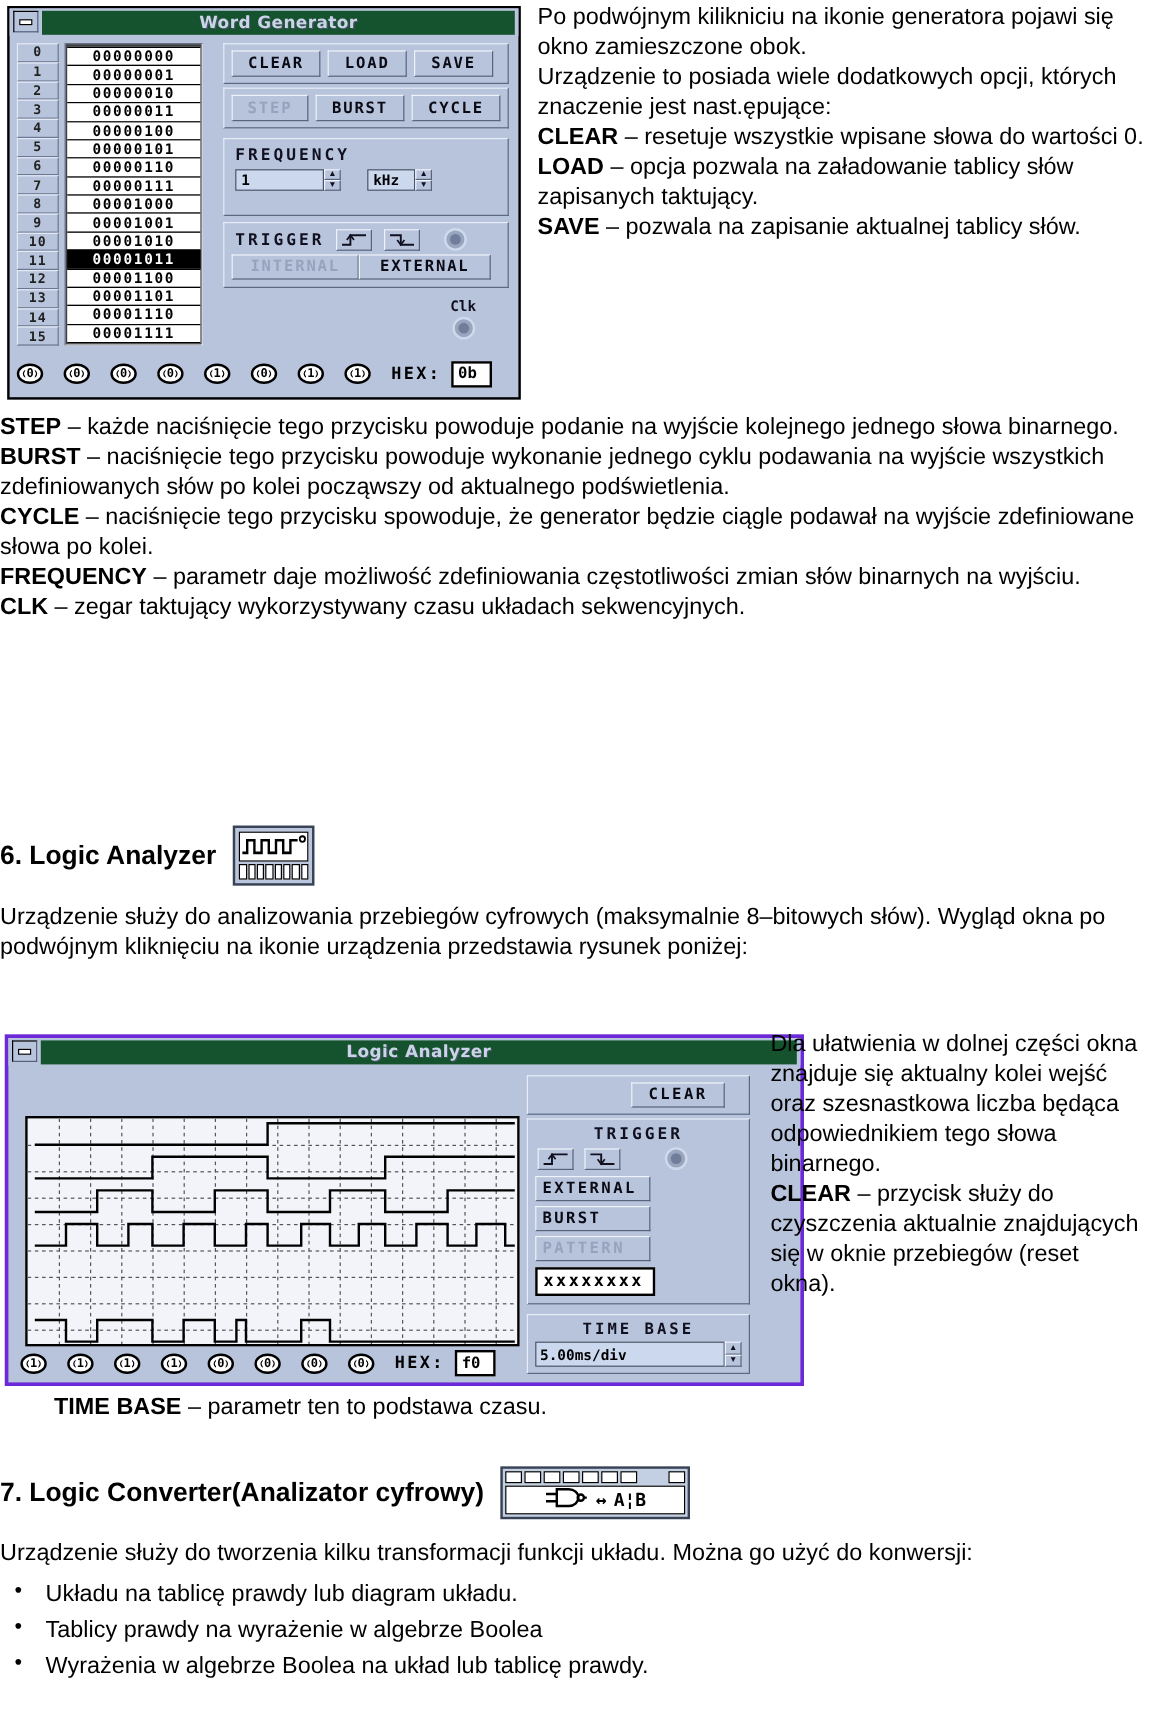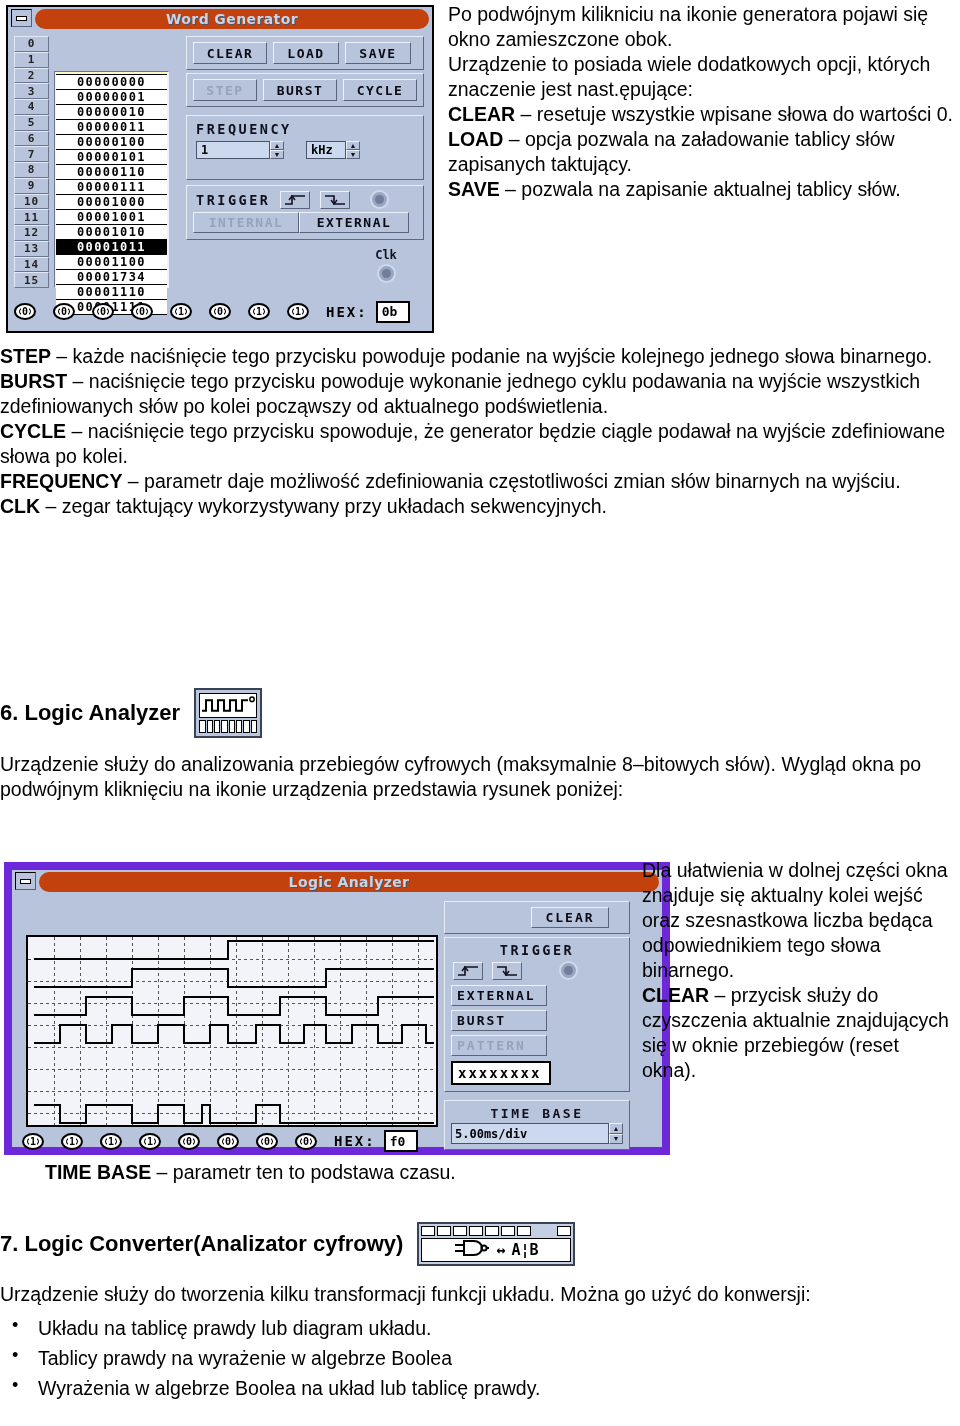--- a/index.html
+++ b/index.html
@@ -33,44 +33,43 @@
   }
   .tb-btn {
     width: 21px; height: 18px; background: #b8c4dc;
     border: 1px solid #000;
     border-right-color: #55607a; border-bottom-color: #55607a;
     display: flex; align-items: center; justify-content: center;
     margin-right: 3px;
   }
   .tb-btn i { display: block; width: 11px; height: 5px; background: #ffffff; border: 1px solid #000; }
   .tb-title {
-    flex: 1; background: #c2410c;
+    flex: 1; background: #14532d;
     color: #c9d4e6; font-weight: bold; font-size: 14px;
     letter-spacing: .4px;
     display: flex; align-items: center; justify-content: center;
     text-shadow: 1px 1px 0 #4a5468;
     font-family: "DejaVu Sans", sans-serif;
-    border-radius: 10px;
   }
   .wg-body { position: relative; height: 303px; padding: 3px; }
 
   
   #wg-list { position: absolute; left: 6px; top: 6px; width: 155px; height: 252px; display: flex; }
   .idx-col { width: 35px; display: flex; flex-direction: column; }
   .idx-cell {
     flex: 1; background: #b8c4dc; font-family: "DejaVu Sans Mono", monospace;
     font-size: 11px; font-weight: bold; color: #222;
     display: flex; align-items: center; justify-content: center;
     border: 1px solid #e3e9f5; border-right-color: #6b7690; border-bottom-color: #6b7690;
     letter-spacing: 1px;
   }
   .word-col {
-    flex: 1; margin-left: 5px; background: #fef9c3; padding: 2px 1px;
+    flex: 1; margin-left: 5px; background: #404040; padding: 2px 1px;
     border: 1px solid #6b7690; border-right-color: #eef2fa; border-bottom-color: #eef2fa;
-    display: flex; flex-direction: column; margin-top: 35px;
+    display: flex; flex-direction: column;
   }
   .word-cell {
     flex: 1; background: #fff; color: #000;
     font-family: "DejaVu Sans Mono", monospace; font-size: 12px; font-weight: bold;
     letter-spacing: 1.4px;
     display: flex; align-items: center; justify-content: center;
     border-top: 1px solid #000; border-bottom: 1px solid #000;
     margin-bottom: -1px;
   }
   .word-cell.sel { background: #000; color: #fff; }
@@ -164,21 +163,21 @@
   }
   .la-icon .scr {
     flex: 1; background: #fff; border: 1px solid #000; position: relative; overflow: hidden;
   }
   .la-icon .pins { height: 13px; display: flex; gap: 1px; }
   .la-icon .pins i { flex: 1; background: #fff; border: 1.5px solid #000; }
 
   
   #logicwin {
     position: absolute; left: 4px; top: 862px; width: 666px; height: 293px;
-    background: #b8c4dc; border: 8px solid #6d28d9;
+    background: #b8c4dc; border: 3px solid #6d28d9;
   }
   #la-body { position: relative; height: 265px; padding: 4px; }
   #la-scope {
     position: absolute; left: 14px; top: 42px; width: 412px; height: 192px;
     background: #f2f4f9; border: 2px solid #000;
   }
   #la-scope svg { display: block; width: 100%; height: 100%; }
   #la-right { position: absolute; left: 432px; top: 8px; width: 186px; }
   .la-grp { background: #b8c4dc; border: 1px solid #e7edf7; border-right-color: #5d6880; border-bottom-color: #5d6880; padding: 5px 6px; }
   .la-btn {
@@ -271,21 +270,21 @@
         <div class="word-cell">00000011</div>
         <div class="word-cell">00000100</div>
         <div class="word-cell">00000101</div>
         <div class="word-cell">00000110</div>
         <div class="word-cell">00000111</div>
         <div class="word-cell">00001000</div>
         <div class="word-cell">00001001</div>
         <div class="word-cell">00001010</div>
         <div class="word-cell sel">00001011</div>
         <div class="word-cell">00001100</div>
-        <div class="word-cell">00001734</div>
+        <div class="word-cell">00001101</div>
         <div class="word-cell">00001110</div>
         <div class="word-cell">00001111</div>
       </div>
     </div>
 
     <div id="wg-btnbox1" class="grp">
       <div class="btnrow">
         <div class="btn" style="width:74px">CLEAR</div>
         <div class="btn" style="width:66px">LOAD</div>
         <div class="btn" style="width:66px">SAVE</div>
@@ -390,21 +389,21 @@
   <div><b>CLEAR</b><span> – resetuje wszystkie wpisane słowa do wartości 0.</span></div>
   <div><b>LOAD</b><span> – opcja pozwala na załadowanie tablicy słów zapisanych taktujący.</span></div>
   <div><b>SAVE</b><span> – pozwala na zapisanie aktualnej tablicy słów.</span></div>
 </div>
 
 <div id="body-1" class="doc">
   <div><b>STEP</b><span> – każde naciśnięcie tego przycisku powoduje podanie na wyjście kolejnego jednego słowa binarnego.</span></div>
   <div><b>BURST</b><span> – naciśnięcie tego przycisku powoduje wykonanie jednego cyklu podawania na wyjście wszystkich zdefiniowanych słów po kolei począwszy od aktualnego podświetlenia.</span></div>
   <div><b>CYCLE</b><span> – naciśnięcie tego przycisku spowoduje, że generator będzie ciągle podawał na wyjście zdefiniowane słowa po kolei.</span></div>
   <div><b>FREQUENCY</b><span> – parametr daje możliwość zdefiniowania częstotliwości zmian słów binarnych na wyjściu.</span></div>
-  <div><b>CLK</b><span> – zegar taktujący wykorzystywany przy układach sekwencyjnych.</span></div>
+  <div><b>CLK</b><span> – zegar taktujący wykorzystywany czasu układach sekwencyjnych.</span></div>
 </div>
 
 <div id="sec6">
   <div class="h">
     <span>6. Logic Analyzer</span>
     <span class="la-icon">
       <span class="scr">
         <svg width="100%" height="100%" viewBox="0 0 56 22" preserveAspectRatio="none">
           <polyline points="2,16 6,16 6,6 12,6 12,16 18,16 18,6 24,6 24,16 30,16 30,6 36,6 36,16 42,16 42,6 48,6" fill="none" stroke="#000" stroke-width="2"></polyline>
           <circle cx="52" cy="5" r="2.2" fill="none" stroke="#000" stroke-width="1.5"></circle>

